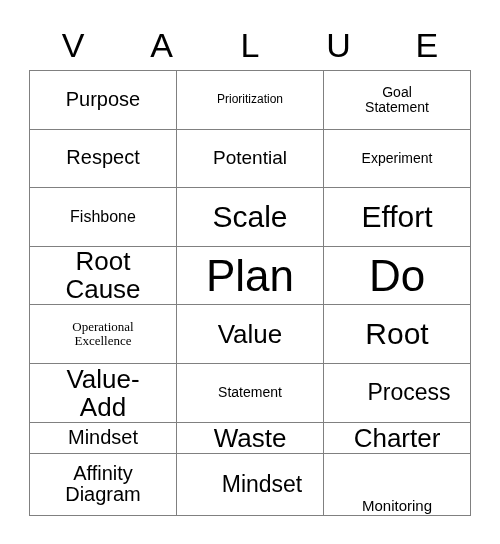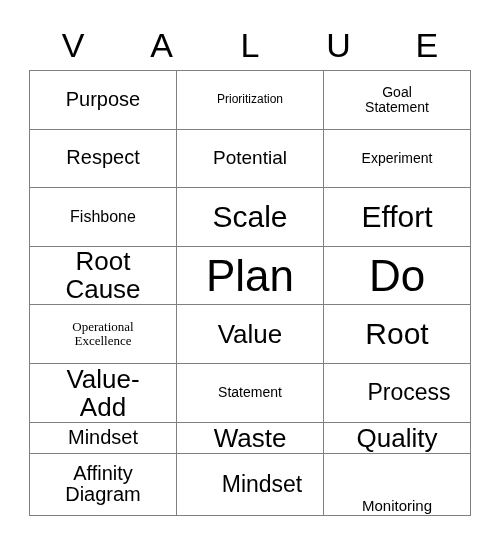--- a/index.html
+++ b/index.html
@@ -172,21 +172,21 @@
         <span class="cell-text fs-xl">Process</span>
       </div>
     <div class="bingo-cell">
         <span class="cell-text fs-lg2">Mindset</span>
       </div>
 
     <div class="bingo-cell">
         <span class="cell-text fs-xxl">Waste</span>
       </div>
     <div class="bingo-cell">
-        <span class="cell-text fs-xxl">Quality</span>
+        <span class="cell-text fs-xxl">Charter</span>
       </div>
     <div class="bingo-cell">
         <span class="cell-text fs-lg2">Affinity
 Diagram</span>
       </div>
     <div class="bingo-cell">
         <span class="cell-text fs-xl">Mindset</span>
       </div>
     <div class="bingo-cell">
         <span class="cell-text fs-md">Monitoring</span>

